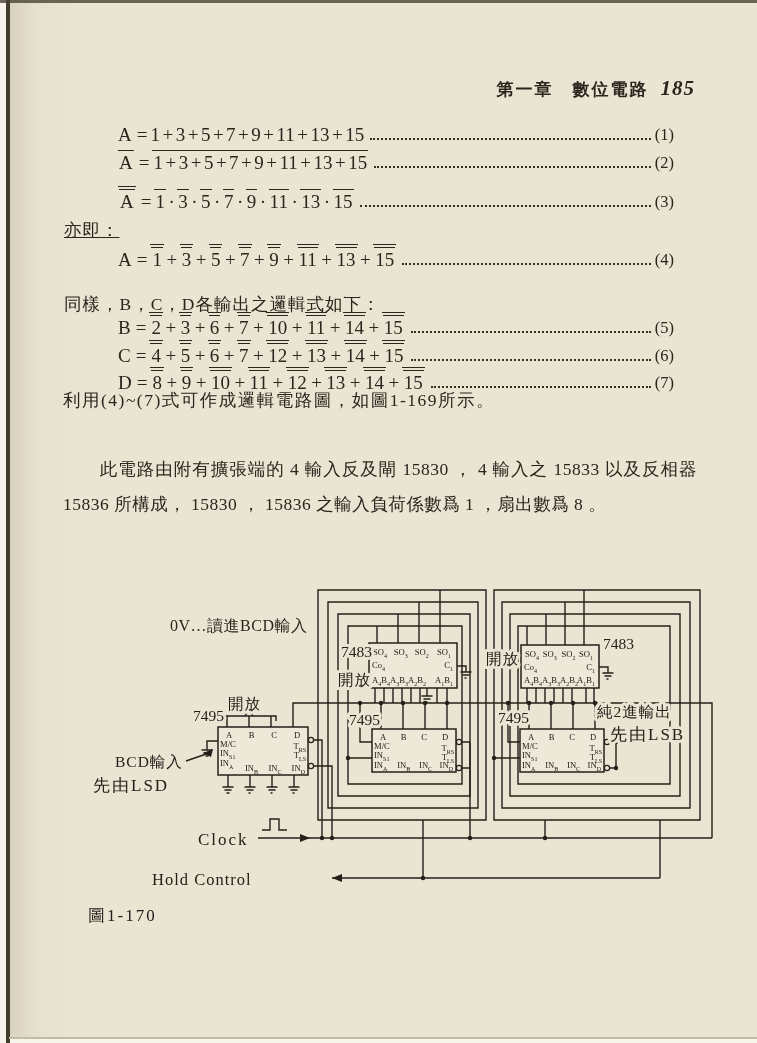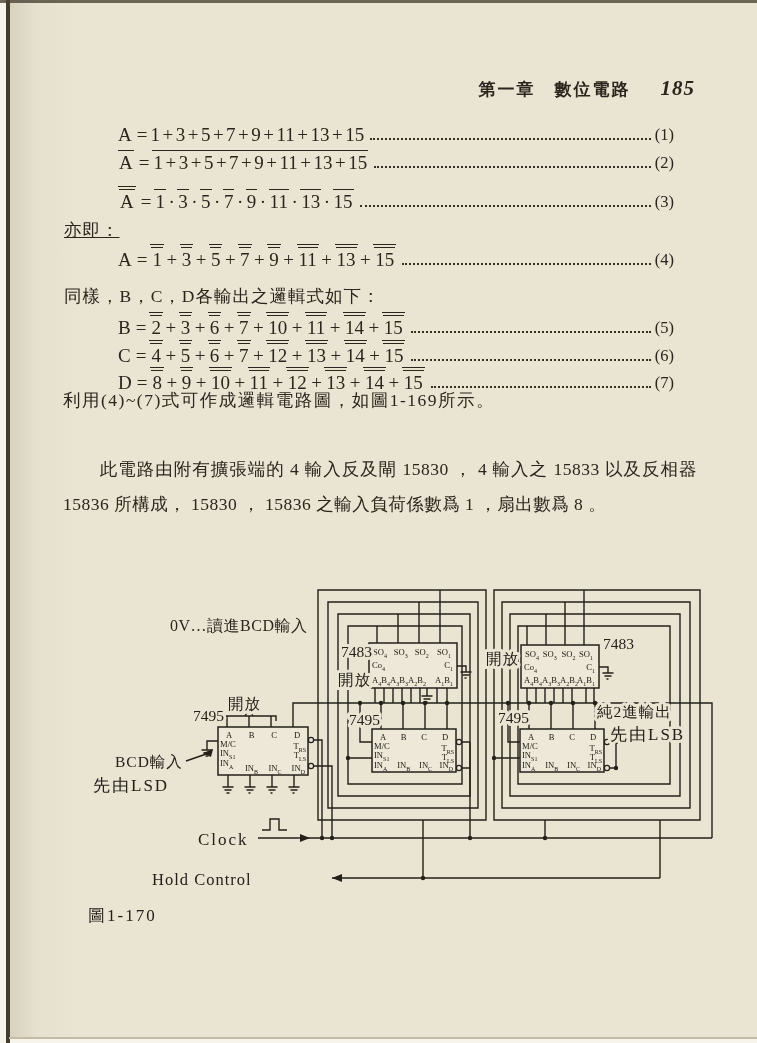--- a/index.html
+++ b/index.html
@@ -11,21 +11,21 @@
   }
   .page{
     position:absolute;left:9px;top:0;right:0;bottom:6px;
     background:linear-gradient(90deg,#d8d1bd 0px,#e6e0cf 28px,#eae4d3 70px,#eae4d3 100%);
   }
   .spine{position:absolute;left:6px;top:0;width:4px;height:100%;background:#433d2e;}
   .topedge{position:absolute;left:0;top:0;width:100%;height:3px;background:#4a4334;opacity:.8;}
   .botedge{position:absolute;left:9px;bottom:4px;width:100%;height:2px;background:#c3bba4;}
 
   .abs{position:absolute;}
-  .header{top:76px;left:380px;width:315px;display:flex;align-items:baseline;justify-content:flex-end;gap:30px;}
+  .header{top:76px;left:380px;width:315px;display:flex;align-items:baseline;justify-content:flex-end;gap:12px;}
   .header .chap{font-weight:bold;font-size:17px;letter-spacing:2px;}
   .header .pageno{font-weight:bold;font-style:italic;font-size:21px;letter-spacing:1px;}
 
   #equations{top:0;left:118px;width:556px;height:400px;}
   .eqrow{position:absolute;left:0;width:100%;display:flex;align-items:flex-end;font-size:19px;}
   .eq-lhs{margin-right:2px;}
   .eq-eq{margin:0 3px;}
   .sep{margin:0 2.5px;}
   .bar{display:inline-block;border-top:1.7px solid #2a261d;padding:2px 1px 0 1px;line-height:1.02;}
   .leader{flex:1;height:0;border-bottom:2.4px dotted #353026;margin:0 4px 6px 6px;}
@@ -106,21 +106,21 @@
     <div class="eqrow" style="top: 367px;">
       <span class="eq-lhs">D</span>
       <span class="eq-eq">=</span>
       <span class="eq-rhs"><span class="term"><span class="bar"><span class="bar">8</span></span></span><span class="sep">+</span><span class="term"><span class="bar"><span class="bar">9</span></span></span><span class="sep">+</span><span class="term"><span class="bar"><span class="bar">10</span></span></span><span class="sep">+</span><span class="term"><span class="bar"><span class="bar">11</span></span></span><span class="sep">+</span><span class="term"><span class="bar"><span class="bar">12</span></span></span><span class="sep">+</span><span class="term"><span class="bar"><span class="bar">13</span></span></span><span class="sep">+</span><span class="term"><span class="bar"><span class="bar">14</span></span></span><span class="sep">+</span><span class="term"><span class="bar"><span class="bar">15</span></span></span></span>
       <span class="leader"></span>
       <span class="eq-num">(7)</span>
     </div>
   </div>
 
 <div class="abs cjk-line" style="top:218px;left:64px;text-decoration:underline;">亦即：</div>
-<div class="abs cjk-line" style="top:284px;left:64px;">同樣，B，C，D各輸出之邏輯式如下：</div>
+<div class="abs cjk-line" style="top:292px;left:64px;">同樣，B，C，D各輸出之邏輯式如下：</div>
 
 <div class="abs cjk-line" style="top:388px;left:63px;letter-spacing:1.5px;">利用(4)~(7)式可作成邏輯電路圖，如圖1-169所示。</div>
 <div class="abs para indent" style="top:452px;left:63px;width:634px;">此電路由附有擴張端的 4 輸入反及閘 15830 ， 4 輸入之 15833 以及反相器 15836 所構成， 15830 ， 15836 之輸入負荷係數爲 1 ，扇出數爲 8 。</div>
 
 <div class="abs note">
   <div class="n2">0V…讀進BCD輸入</div>
 </div>
 
 <svg class="abs" style="top:0;left:0;" width="757" height="1043" viewBox="0 0 757 1043">
 

